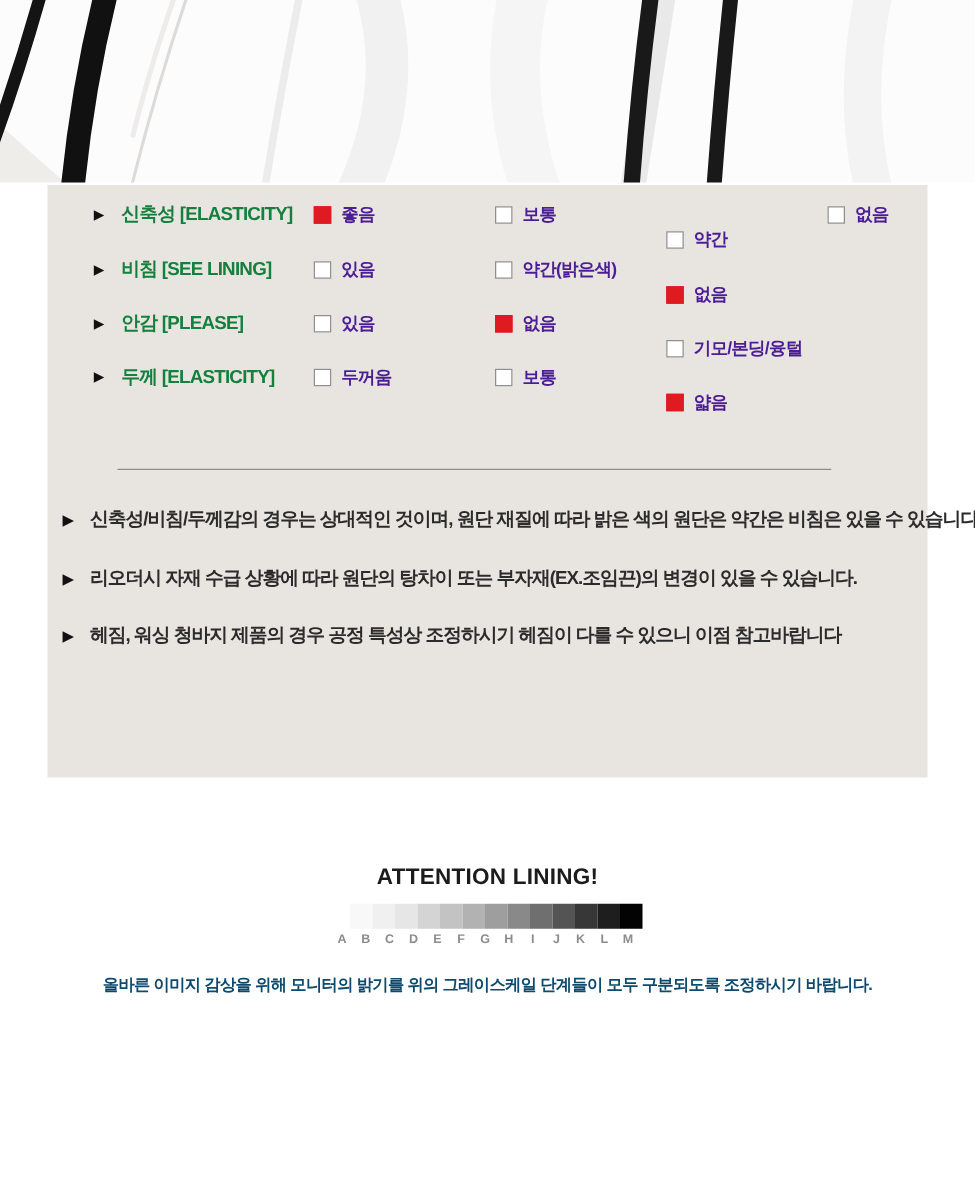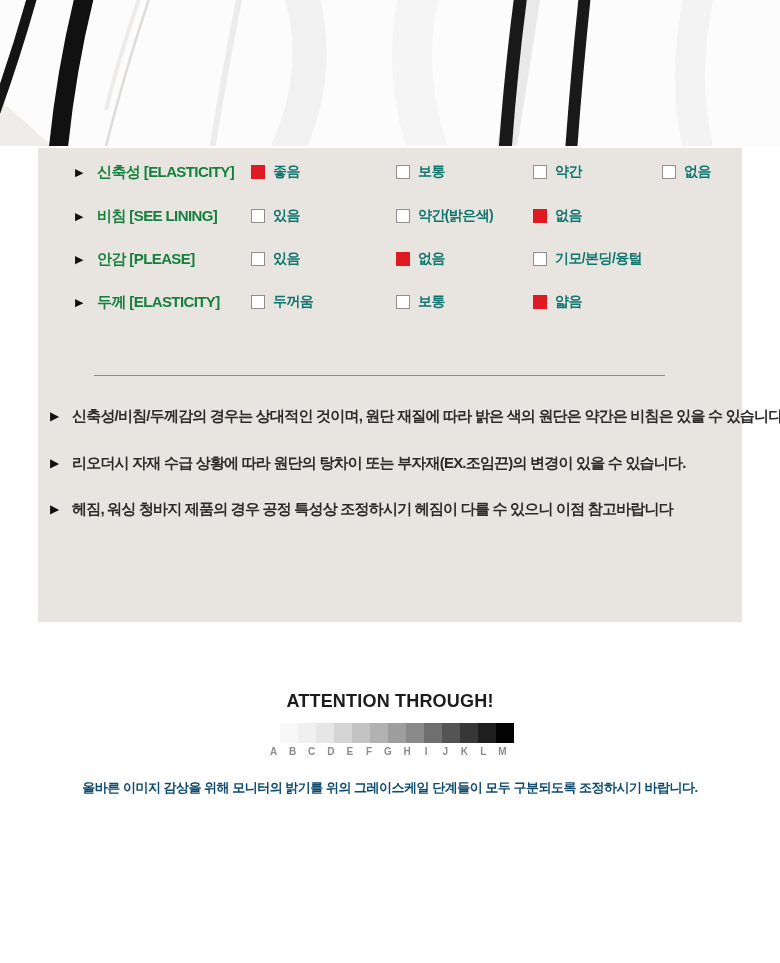--- a/index.html
+++ b/index.html
@@ -12,24 +12,24 @@
   .photo { position:absolute; left:0; top:0; width:780px; height:146px; }
   .photo svg { display:block; }
 
   
   .panel { position:absolute; left:38px; top:148px; width:704px; height:474px; background:var(--panel); }
   .spec-row { position:absolute; left:0; width:100%; height:18px; }
   .spec-row.r0 { top:15px; } .spec-row.r1 { top:59px; } .spec-row.r2 { top:102px; } .spec-row.r3 { top:145px; }
   .row-arrow { position:absolute; left:37px; top:1px; font-size:11px; color:#111; line-height:16px; }
   .row-label { position:absolute; left:59px; top:0; font-size:15px; font-weight:700; letter-spacing:-0.6px; color:#15803d; line-height:18px; white-space:nowrap; }
   .opt { position:absolute; top:0; height:18px; display:flex; align-items:center; white-space:nowrap; }
-  .opt.c1 { left:213px; } .opt.c2 { left:358px;justify-content:center; } .opt.c3 { left:495px; } .opt.c4 { left:624px; }
+  .opt.c1 { left:213px; } .opt.c2 { left:358px;justify-content:center; } .opt.c3 { left:495px;margin-top:20px; } .opt.c4 { left:624px; }
   .box { width:14px; height:14px; background:#fff; border:1.5px solid #8f8f8f; flex:0 0 auto; }
   .box[data-checked="true"] { background:var(--accent); border-color:var(--accent); }
-  .opt-label { font-size:14px; font-weight:700; letter-spacing:-0.6px; color:#0f766e; margin-left:8px; }
+  .opt-label { font-size:14px; font-weight:700; letter-spacing:-0.6px; color:#4c1d95; margin-left:8px; }
 
   .divider { position:absolute; left:56px; top:227px; width:571px; height:1px; background:#8d8d8d; }
 
   .note { position:absolute; left:0; width:100%; height:18px; }
   .note.n0 { top:259px; } .note.n1 { top:306px; } .note.n2 { top:352px; }
   .note-arrow { position:absolute; left:12px; top:1px; font-size:12px; color:#111; line-height:17px; }
   .note-text { position:absolute; left:34px; top:0; font-size:15px; font-weight:700; letter-spacing:-0.8px; color:#2b2b2b; line-height:18px; white-space:nowrap; }
 
   
   .attention-title { position:absolute; left:0; top:691px; width:100%; text-align:center;
@@ -152,21 +152,21 @@
     <div class="note n1">
       <span class="note-arrow">▶</span>
       <span class="note-text">리오더시 자재 수급 상황에 따라 원단의 탕차이 또는 부자재(EX.조임끈)의 변경이 있을 수 있습니다.</span>
     </div>
     <div class="note n2">
       <span class="note-arrow">▶</span>
       <span class="note-text">헤짐, 워싱 청바지 제품의 경우 공정 특성상 조정하시기 헤짐이 다를 수 있으니 이점 참고바랍니다</span>
     </div>
   </div>
 
-  <div class="attention-title">ATTENTION THROUGH!</div>
+  <div class="attention-title">ATTENTION LINING!</div>
 
   <div class="gs-bar">
     <div class="gs-seg" style="background: rgb(248, 248, 248);"></div>
     <div class="gs-seg" style="background: rgb(240, 240, 240);"></div>
     <div class="gs-seg" style="background: rgb(230, 230, 230);"></div>
     <div class="gs-seg" style="background: rgb(212, 212, 212);"></div>
     <div class="gs-seg" style="background: rgb(195, 195, 195);"></div>
     <div class="gs-seg" style="background: rgb(178, 178, 178);"></div>
     <div class="gs-seg" style="background: rgb(158, 158, 158);"></div>
     <div class="gs-seg" style="background: rgb(137, 137, 137);"></div>

